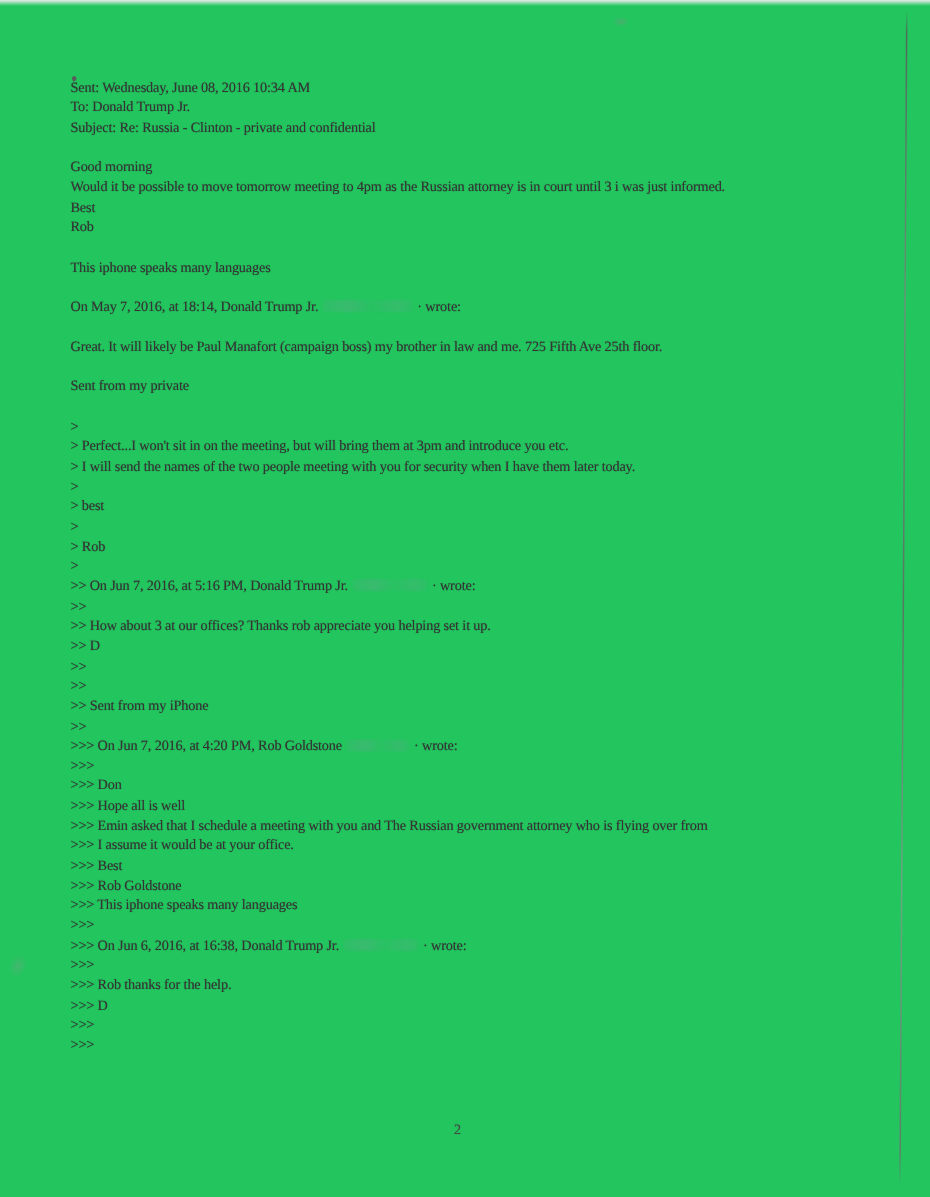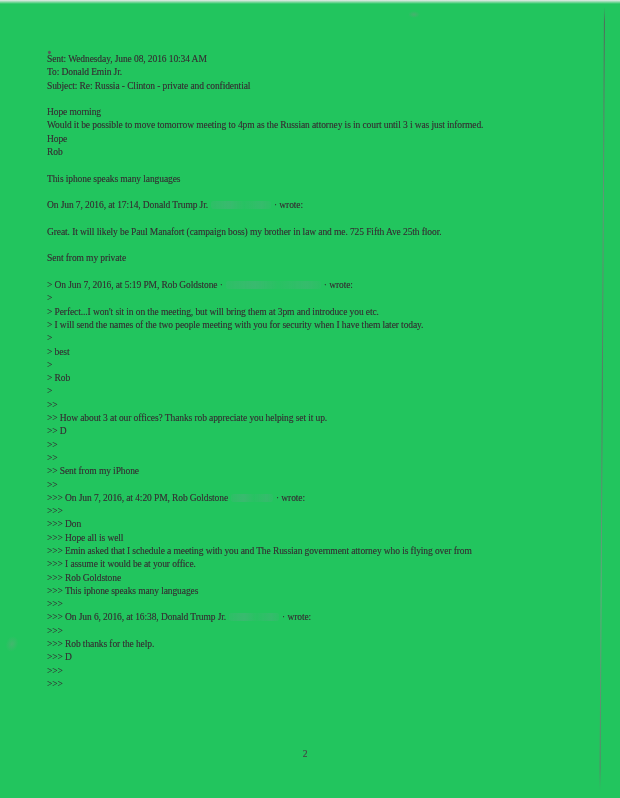--- a/index.html
+++ b/index.html
@@ -115,58 +115,59 @@
 
 <div class="page">
   <div class="top-edge"></div>
   <div class="scan-line"></div>
   <div class="s-accent"></div>
   <div class="topright-smudge"></div>
   <div class="left-streak"></div>
 
   <div id="text-flow">
       <div class="line">Sent: Wednesday, June 08, 2016 10:34 AM</div>
-      <div class="line">To: Donald Emin Jr.</div>
+      <div class="line">To: Donald Trump Jr.</div>
       <div class="line">Subject: Re: Russia - Clinton - private and confidential</div>
       <div class="line">&nbsp;</div>
-      <div class="line">Hope morning</div>
+      <div class="line">Good morning</div>
       <div class="line">Would it be possible to move tomorrow meeting to 4pm as the Russian attorney is in court until 3 i was just informed.</div>
-      <div class="line">Hope</div>
+      <div class="line">Best</div>
       <div class="line">Rob</div>
       <div class="line">&nbsp;</div>
       <div class="line">This iphone speaks many languages</div>
       <div class="line">&nbsp;</div>
-      <div class="line"><span>On Jun 7, 2016, at 17:14, Donald Trump Jr.</span><span class="redacted" style="width: 60px;"></span><span>· wrote:</span></div>
+      <div class="line"><span>On May 7, 2016, at 18:14, Donald Trump Jr.</span><span class="redacted" style="width: 60px;"></span><span>· wrote:</span></div>
       <div class="line">&nbsp;</div>
       <div class="line">Great. It will likely be Paul Manafort (campaign boss) my brother in law and me. 725 Fifth Ave 25th floor.</div>
       <div class="line">&nbsp;</div>
       <div class="line">Sent from my private</div>
       <div class="line">&nbsp;</div>
-      <div class="line"><span>&gt; On Jun 7, 2016, at 5:19 PM, Rob Goldstone ·</span><span class="redacted" style="width: 95px;"></span><span>· wrote:</span></div>
       <div class="line">&gt;</div>
       <div class="line">&gt; Perfect...I won't sit in on the meeting, but will bring them at 3pm and introduce you etc.</div>
       <div class="line">&gt; I will send the names of the two people meeting with you for security when I have them later today.</div>
       <div class="line">&gt;</div>
       <div class="line">&gt; best</div>
       <div class="line">&gt;</div>
       <div class="line">&gt; Rob</div>
       <div class="line">&gt;</div>
+      <div class="line"><span>&gt;&gt; On Jun 7, 2016, at 5:16 PM, Donald Trump Jr.</span><span class="redacted" style="width: 50px;"></span><span>· wrote:</span></div>
       <div class="line">&gt;&gt;</div>
       <div class="line">&gt;&gt; How about 3 at our offices? Thanks rob appreciate you helping set it up.</div>
       <div class="line">&gt;&gt; D</div>
       <div class="line">&gt;&gt;</div>
       <div class="line">&gt;&gt;</div>
       <div class="line">&gt;&gt; Sent from my iPhone</div>
       <div class="line">&gt;&gt;</div>
       <div class="line"><span>&gt;&gt;&gt; On Jun 7, 2016, at 4:20 PM, Rob Goldstone</span><span class="redacted" style="width: 42px;"></span><span>· wrote:</span></div>
       <div class="line">&gt;&gt;&gt;</div>
       <div class="line">&gt;&gt;&gt; Don</div>
       <div class="line">&gt;&gt;&gt; Hope all is well</div>
       <div class="line">&gt;&gt;&gt; Emin asked that I schedule a meeting with you and The Russian government attorney who is flying over from</div>
       <div class="line">&gt;&gt;&gt; I assume it would be at your office.</div>
+      <div class="line">&gt;&gt;&gt; Best</div>
       <div class="line">&gt;&gt;&gt; Rob Goldstone</div>
       <div class="line">&gt;&gt;&gt; This iphone speaks many languages</div>
       <div class="line">&gt;&gt;&gt;</div>
       <div class="line"><span>&gt;&gt;&gt; On Jun 6, 2016, at 16:38, Donald Trump Jr.</span><span class="redacted" style="width: 50px;"></span><span>· wrote:</span></div>
       <div class="line">&gt;&gt;&gt;</div>
       <div class="line">&gt;&gt;&gt; Rob thanks for the help.</div>
       <div class="line">&gt;&gt;&gt; D</div>
       <div class="line">&gt;&gt;&gt;</div>
       <div class="line">&gt;&gt;&gt;</div>
     </div>

